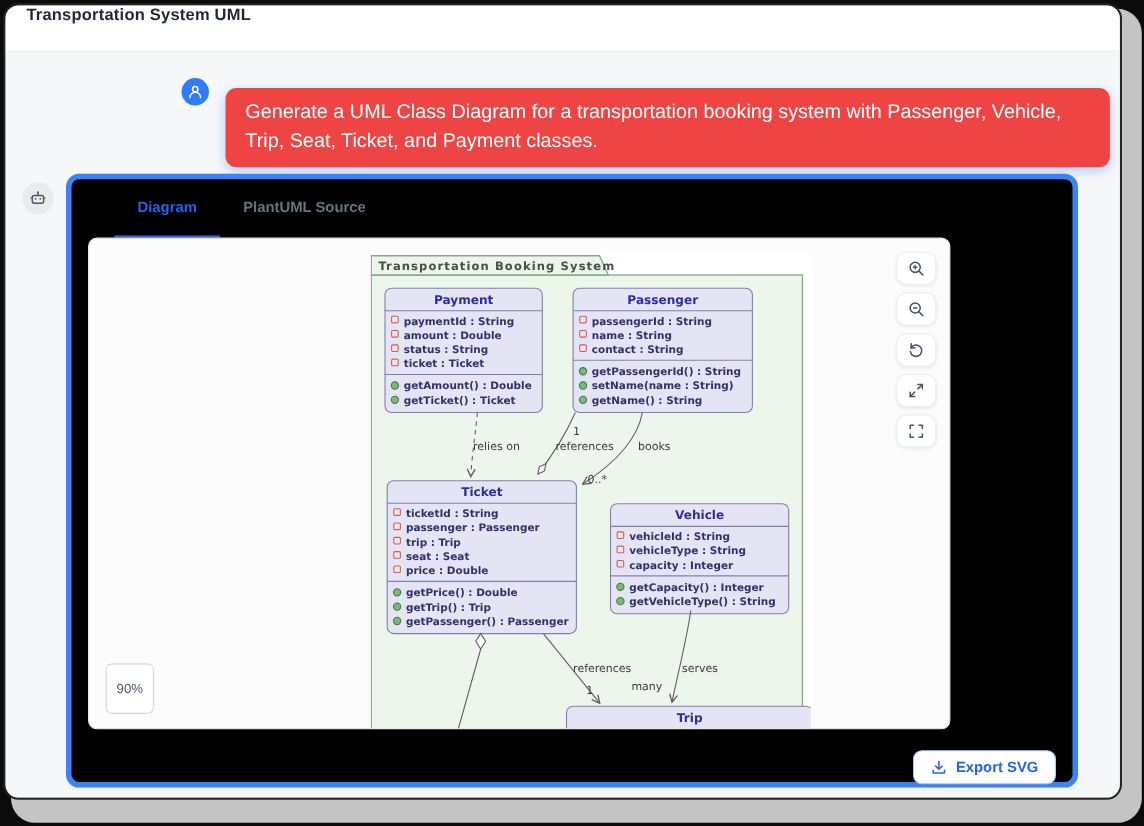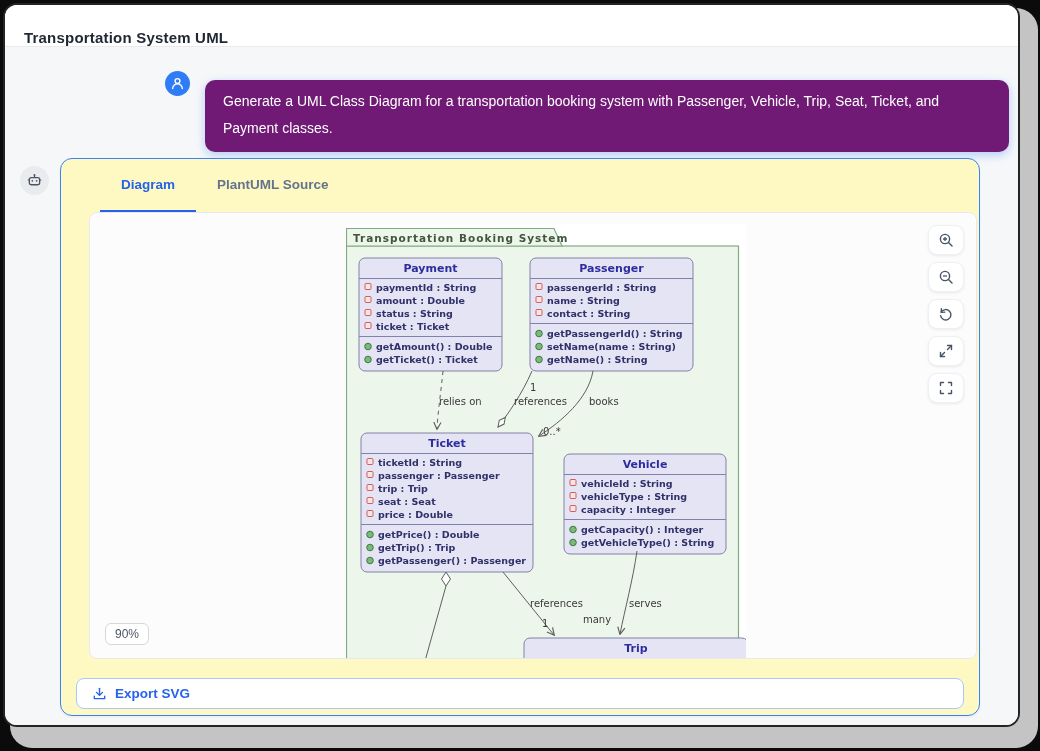--- a/index.html
+++ b/index.html
@@ -1,46 +1,46 @@
 <!DOCTYPE html>
 <html><head>
 <meta charset="utf-8">
 <style>
   * { margin:0; padding:0; box-sizing:border-box; }
   html,body { width:1040px; height:751px; background:#0b0b0b; font-family:"Liberation Sans", sans-serif; overflow:hidden; }
   .stage { position:relative; width:1040px; height:751px; }
   .shadow-band { position:absolute; left:10px; top:8px; right:2px; bottom:3px; background:#c4c4c4; border-radius:22px; }
   .window { position:absolute; left:3px; top:3px; right:20px; bottom:24px; background:#fff; border:2px solid #242424; border-radius:14px; overflow:hidden; }
 
-  .titlebar { position:absolute; left:0; top:0; right:0; height:42px; background:#fff; border-bottom:1px solid #e8eaee; display:flex; align-items:flex-end; padding-left:19px; }
+  .titlebar { position:absolute; left:0; top:0; right:0; height:42px; background:#fff; border-bottom:1px solid #e8eaee; display:flex; align-items:flex-start; padding-left:19px; }
   .titlebar h1 { font-size:15px; font-weight:bold; color:#1e2733; letter-spacing:.2px; }
 
   .page { position:absolute; left:0; top:42px; right:0; bottom:0; background:#f6f7f9; }
 
   
   .user-avatar { position:absolute; left:160px; top:24px; width:25px; height:25px; border-radius:50%; background:#2f7cf6; display:flex; align-items:center; justify-content:center; }
-  .bubble { position:absolute; left:200px; top:33px; width:804px; background:#701a75; border-radius:10px; padding:8px 18px 10px 18px; color:#fff; font-size:14px; line-height:27px; box-shadow:0 3px 10px rgba(47,124,246,.35); }
+  .bubble { position:absolute; left:200px; top:33px; width:804px; background:#ef4444; border-radius:10px; padding:8px 18px 10px 18px; color:#fff; font-size:18px; line-height:27px; box-shadow:0 3px 10px rgba(47,124,246,.35); }
 
   .bot-avatar { position:absolute; left:15px; top:119px; width:29px; height:29px; border-radius:50%; background:#e9ebee; display:flex; align-items:center; justify-content:center; }
 
   
-  .card { position:absolute; left:55px; top:111px; width:920px; height:558px; background:#fef9c3; border:1px solid #3b82f6; border-radius:12px; box-shadow:0 1px 3px rgba(0,0,0,.05); }
+  .card { position:absolute; left:55px; top:111px; width:920px; height:558px; background:#000000; border:5px solid #3b82f6; border-radius:12px; box-shadow:0 1px 3px rgba(0,0,0,.05); }
   .tabs { display:flex; padding-left:39px; height:53px; align-items:stretch; }
   .tab { display:flex; align-items:center; padding:0 21px; font-size:13.5px; color:#64748b; cursor:pointer; border-bottom:2px solid transparent;font-weight:bold; }
   .tab.active { color:#2563eb; font-weight:bold; border-bottom-color:#2563eb; }
 
-  .viewport { position:absolute; left:28px; top:53px; width:888px; height:447px; background:#fcfcfd; border:1px solid #e7e9ec; border-radius:8px; overflow:hidden; }
+  .viewport { position:absolute; left:15px; top:53px; width:784px; height:447px; background:#fcfcfd; border:1px solid #e7e9ec; border-radius:8px; overflow:hidden; }
   #uml-svg { position:absolute; left:256px; top:11px; }
 
   .zoom-controls { position:absolute; right:12px; top:12px; display:flex; flex-direction:column; gap:7px; }
   .zctl { width:36px; height:30px; background:#fff; border:1px solid #eef0f3; border-radius:9px; box-shadow:0 1px 3px rgba(0,0,0,.08); display:flex; align-items:center; justify-content:center; color:#475569; cursor:pointer; }
 
-  .zoom-badge { position:absolute; left:15px; bottom:13px; background:#fff; border:1px solid #d4d8de; border-radius:6px; padding:3px 9px; font-size:12px; color:#4b5563; }
-
-  .actions { position:absolute; left:15px; right:15px; top:519px; display:flex; justify-content:flex-end; gap:8px;flex-direction:column; }
+  .zoom-badge { position:absolute; left:15px; bottom:13px; background:#fff; border:1px solid #d4d8de; border-radius:6px; padding:15px 9px; font-size:12px; color:#4b5563; }
+
+  .actions { position:absolute; left:15px; right:15px; top:519px; display:flex; justify-content:flex-end; gap:8px; }
   .action-btn { height:31px; display:flex; align-items:center; gap:8px; padding:0 15px; background:#fff; border:1px solid #a7c8fb; border-radius:8px; color:#2563eb; font-size:13.5px; font-weight:bold; cursor:pointer; }
 
   svg.icon { display:block; }
 </style>
 </head>
 <body>
 
 <div class="stage">
   <div class="shadow-band"></div>
   <div class="window">

